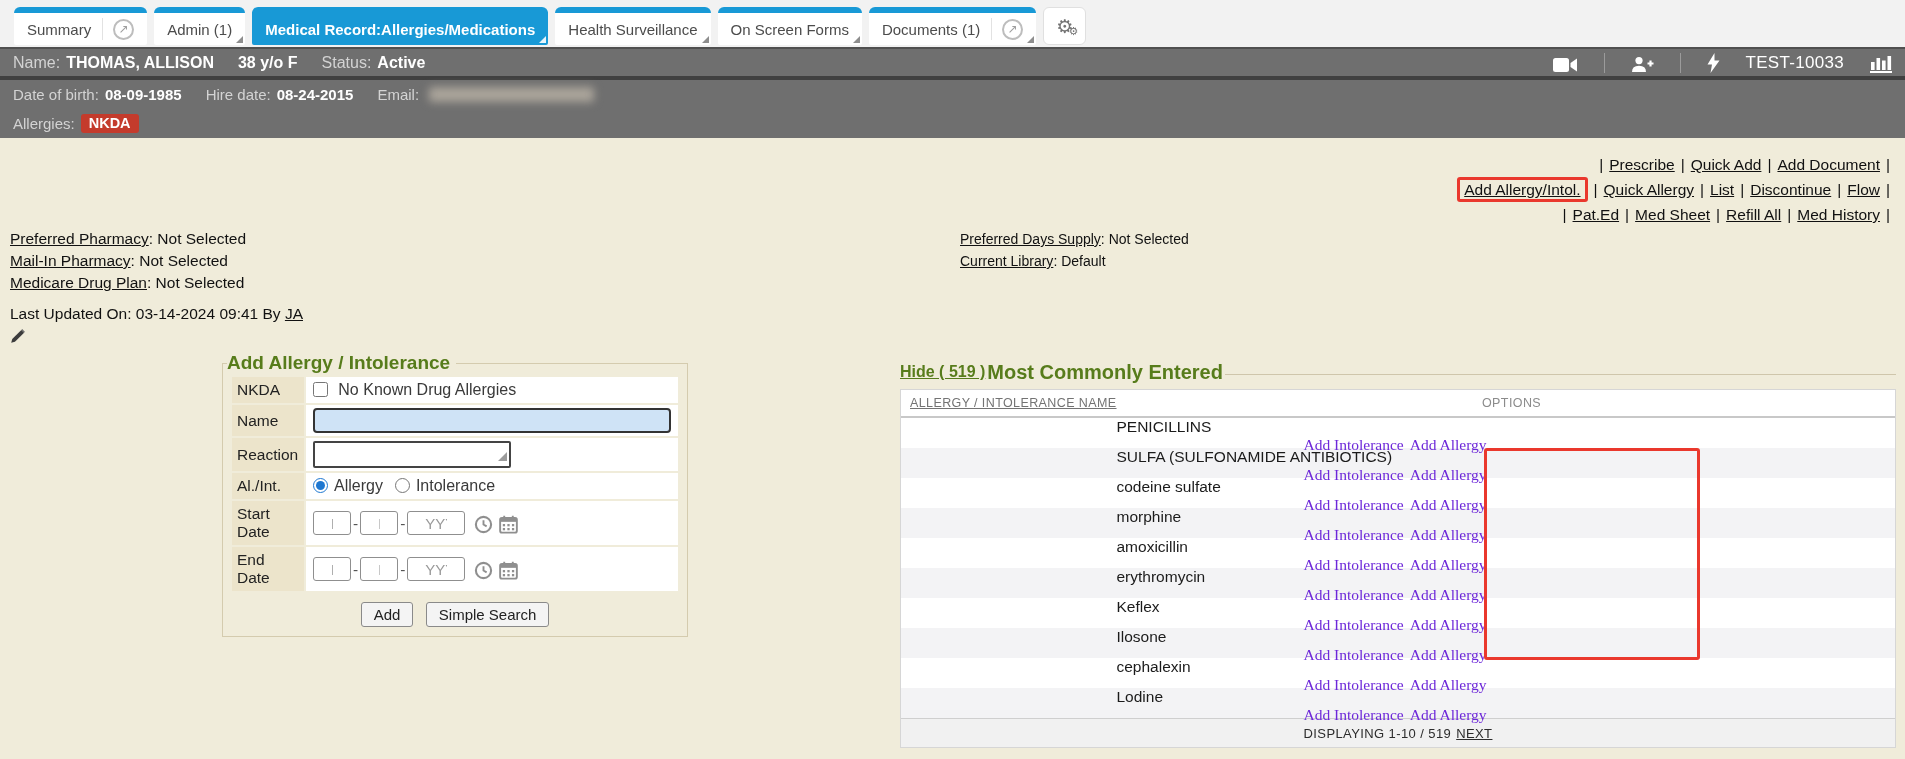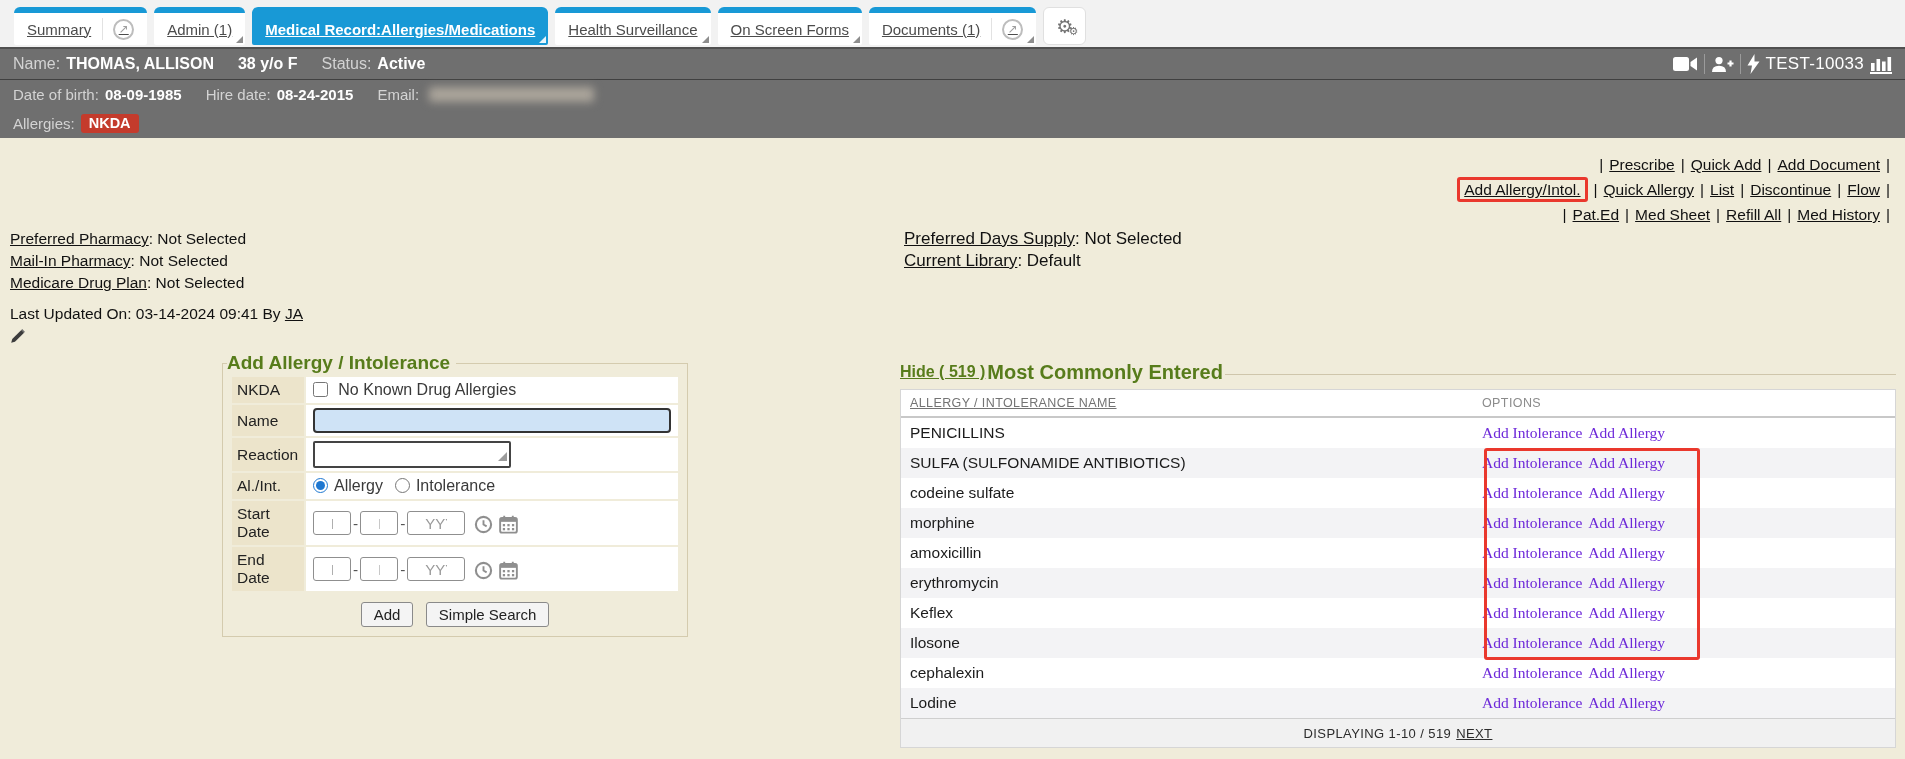--- a/index.html
+++ b/index.html
@@ -3,58 +3,58 @@
 <meta charset="utf-8">
 <style>
   * { box-sizing: border-box; margin: 0; padding: 0; }
   html,body { width:1905px; height:759px; }
   body { font-family:"Liberation Sans","DejaVu Sans",sans-serif; background:#f0ecda; overflow:hidden; }
   a { cursor:pointer; }
 
   
   .tabbar { height:47px; background:#f2f2f2; display:flex; align-items:flex-start; padding:7px 0 0 14px; gap:7px; }
   .tab { height:38px; border-radius:6px 6px 2px 2px; border-top:6px solid #1899d6; background:#fff;
-         display:flex; align-items:center; padding:0 13px; font-size:15px; color:#4c4c4c; position:relative; cursor:pointer; white-space:nowrap;text-decoration:underline; }
+         display:flex; align-items:center; padding:0 13px; font-size:15px; color:#4c4c4c; position:relative; cursor:pointer; white-space:nowrap; }
   .tab.active { background:#1899d6; color:#fff; font-weight:700; }
   .tab.fold::after { content:""; position:absolute; right:2px; bottom:2px; border-style:solid;
          border-width:0 0 7px 7px; border-color:transparent transparent #8e8e8e transparent; }
   .tab.active.fold::after { border-color:transparent transparent rgba(255,255,255,.9) transparent; }
   .tab-divider { width:1px; height:22px; background:#e2e2e2; margin-left:11px; }
   .popout-icon { width:21px; height:21px; border:2px solid #bdbdbd; border-radius:50%; color:#9e9e9e;
          display:flex; align-items:center; justify-content:center; font-size:12px; margin-left:10px; flex:none; }
   .gear-btn { height:38px; width:43px; background:#fff; border:1px solid #e0e0e0; border-radius:6px;
          display:flex; align-items:center; justify-content:center; color:#737373; font-size:19px; position:relative; cursor:pointer; }
   .gear-small { position:absolute; font-size:11px; right:7px; bottom:6px; }
 
   
   .patient-band { background:#6f6f6f; border-top:2px solid #505050; color:#fff; }
   .band-row { display:flex; align-items:center; padding:0 13px; }
-  .r1 { height:31px; font-size:16px; border-bottom:1px solid #404040; }
+  .r1 { height:31px; font-size:16px; border-bottom:4px solid #404040; }
   .r2 { height:28px; font-size:15px; }
   .r3 { height:30px; font-size:15px; }
   .wlbl { color:#d3d3d3; margin-right:6px; font-weight:400; }
   .wval { font-weight:700; margin-right:24px; }
-  .band-icons { margin-left:auto; display:flex; align-items:center; gap:6px; }
+  .band-icons { margin-left:auto; display:flex; align-items:flex-end; gap:26px; }
   .vdiv { width:1px; height:20px; background:#9b9b9b; }
   .icon-btn { display:flex; align-items:center; cursor:pointer; }
   .record-id { font-size:17px; letter-spacing:.3px; }
   .chart-link { border-bottom:2px solid #fff; padding-bottom:1px; }
   .badge { background:#c43b2c; border-radius:3px; padding:1px 8px 2px; font-weight:700; font-size:14.5px; }
   .blur-email { width:165px; height:15px; border-radius:3px; background:#aaa49a; filter:blur(4px); margin-left:4px; }
 
   
   .main { position:relative; background:#f0ecda; height:621px; color:#111; }
   .main a { color:#111; text-decoration:underline; }
 
   .action-links { position:absolute; top:14px; right:9px; text-align:right; line-height:25px; font-size:15.5px; }
   .sep::before { content:"|"; margin:0 6px; color:#111; }
   .redbox { display:inline-block; border:3px solid #ea382d; border-radius:3px; padding:0 4px; line-height:19px; }
 
   .info-left { position:absolute; left:10px; top:90px; line-height:22px; font-size:15.5px; }
-  .supply-info { position:absolute; left:904px; top:90px; line-height:22px; font-size:17px; }
+  .supply-info { position:absolute; left:960px; top:90px; line-height:22px; font-size:14px; }
   .colon::before { content:": "; }
   .last-updated { position:absolute; left:10px; top:167px; font-size:15.5px; }
   .pencil-wrap { position:absolute; left:10px; top:190px; cursor:pointer; }
 
   
   fieldset.allergy-form { position:absolute; left:222px; top:214px; width:466px; border:1px solid #d4cbae; padding:1px 7px 9px; }
   fieldset.allergy-form legend { color:#577c1b; font-size:19px; font-weight:700; padding:0 6px 0 0; margin-left:-3px; }
   table.ftable { width:100%; border-collapse:separate; border-spacing:2px; }
   td.fl { background:#ece4cb; width:76px; padding:4px 5px; font-size:15.5px; color:#222; }
   td.fv { background:#fff; padding:3px 7px; font-size:15.5px; color:#333; }
@@ -80,21 +80,21 @@
   .common-panel { position:absolute; left:900px; top:220px; width:996px; }
   .panel-title { display:flex; align-items:center; gap:2px; height:28px; }
   .hide-link { color:#577c1b !important; font-weight:700; font-size:16px; }
   .panel-heading { color:#577c1b; font-weight:700; font-size:20px; }
   .title-line { flex:1; height:1px; background:#cfc6ab; margin-top:4px; }
   .ctable { background:#fff; border:1px solid #d6d6d6; margin-top:3px; position:relative; }
   .chead { display:flex; height:28px; align-items:center; border-bottom:2px solid #c8c8c8; color:#8b8b8b; font-size:12.5px; letter-spacing:.4px; }
   .cname { width:581px; padding-left:9px; flex:none; }
   .chead a { color:#737373; }
   .copt-h { color:#8b8b8b; }
-  .crow { display:flex; height:30px; align-items:center; font-size:15.5px; color:#1b1b1b; }
+  .crow { display:flex; height:30px; align-items:center; font-size:15.5px; color:#1b1b1b;flex-direction:column; }
   .cbody .crow:nth-child(even) { background:#f3f3f5; }
   .copt a { color:#6d28d9; text-decoration:none; margin-right:6px;font-family:Liberation Serif, serif; }
   .cfoot { height:29px; background:#f1f1f1; border-top:1px solid #cfcfcf; display:flex; align-items:center; justify-content:center; font-size:13px; letter-spacing:.4px; color:#2c2c2c; }
   .cfoot a { margin-left:5px; color:#2c2c2c; }
   .red-overlay { position:absolute; left:583px; top:58px; width:216px; height:212px; border:3px solid #ea382d; border-radius:3px; pointer-events:none; }
 </style>
 </head>
 <body>
 
 <div class="tabbar">

